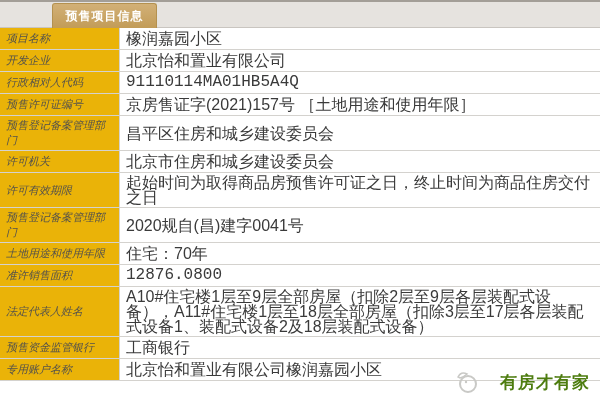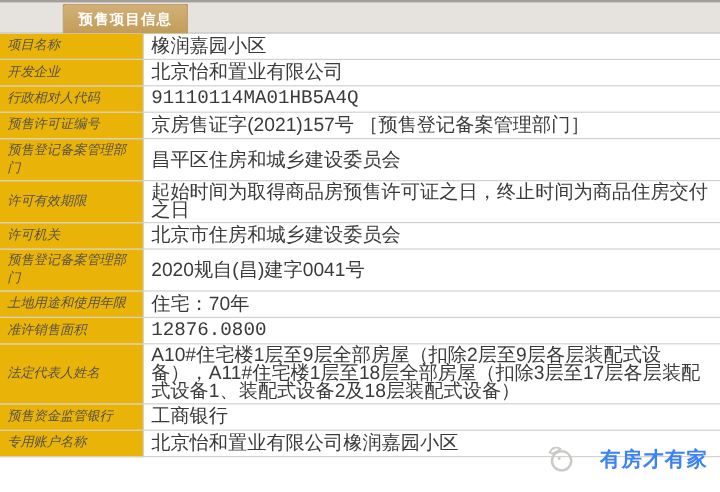--- a/index.html
+++ b/index.html
@@ -42,21 +42,21 @@
   }
   td.val{
     color:#3a3a3a;font-size:16px;
   }
   .mono{font-family:"Liberation Mono",monospace;font-size:12px;}
   .permit-link{color:#3a3a3a;cursor:pointer;text-decoration:none;}
   
   .watermark{
     position:absolute;right:10px;top:369px;
     display:flex;align-items:center;gap:20px;
-    color:#3b82f6;font-size:17px;font-weight:bold;letter-spacing:1px;
+    color:#4d7c0f;font-size:17px;font-weight:bold;letter-spacing:1px;
     pointer-events:none;
   }
   .wm-icon{display:block;}
 </style>
 </head>
 <body>
 
 <div class="header-strip">
   <div class="tab">预售项目信息</div>
 </div>
@@ -70,33 +70,33 @@
       <tr>
         <td class="lbl">开发企业</td>
         <td class="val"><span>北京怡和置业有限公司</span></td>
       </tr>
       <tr>
         <td class="lbl">行政相对人代码</td>
         <td class="val mono"><span>91110114MA01HB5A4Q</span></td>
       </tr>
       <tr>
         <td class="lbl">预售许可证编号</td>
-        <td class="val"><span>京房售证字(2021)157号 </span><span class="permit-link">［预售登记备案管理部门］</span></td>
+        <td class="val"><span>京房售证字(2021)157号 </span><span class="permit-link">［土地用途和使用年限］</span></td>
       </tr>
       <tr>
         <td class="lbl">预售登记备案管理部门</td>
         <td class="val"><span>昌平区住房和城乡建设委员会</span></td>
       </tr>
       <tr>
+        <td class="lbl">许可机关</td>
+        <td class="val"><span>北京市住房和城乡建设委员会</span></td>
+      </tr>
+      <tr>
         <td class="lbl">许可有效期限</td>
         <td class="val"><span>起始时间为取得商品房预售许可证之日，终止时间为商品住房交付之日</span></td>
-      </tr>
-      <tr>
-        <td class="lbl">许可机关</td>
-        <td class="val"><span>北京市住房和城乡建设委员会</span></td>
       </tr>
       <tr>
         <td class="lbl">预售登记备案管理部门</td>
         <td class="val"><span>2020规自(昌)建字0041号</span></td>
       </tr>
       <tr>
         <td class="lbl">土地用途和使用年限</td>
         <td class="val"><span>住宅：70年</span></td>
       </tr>
       <tr>

